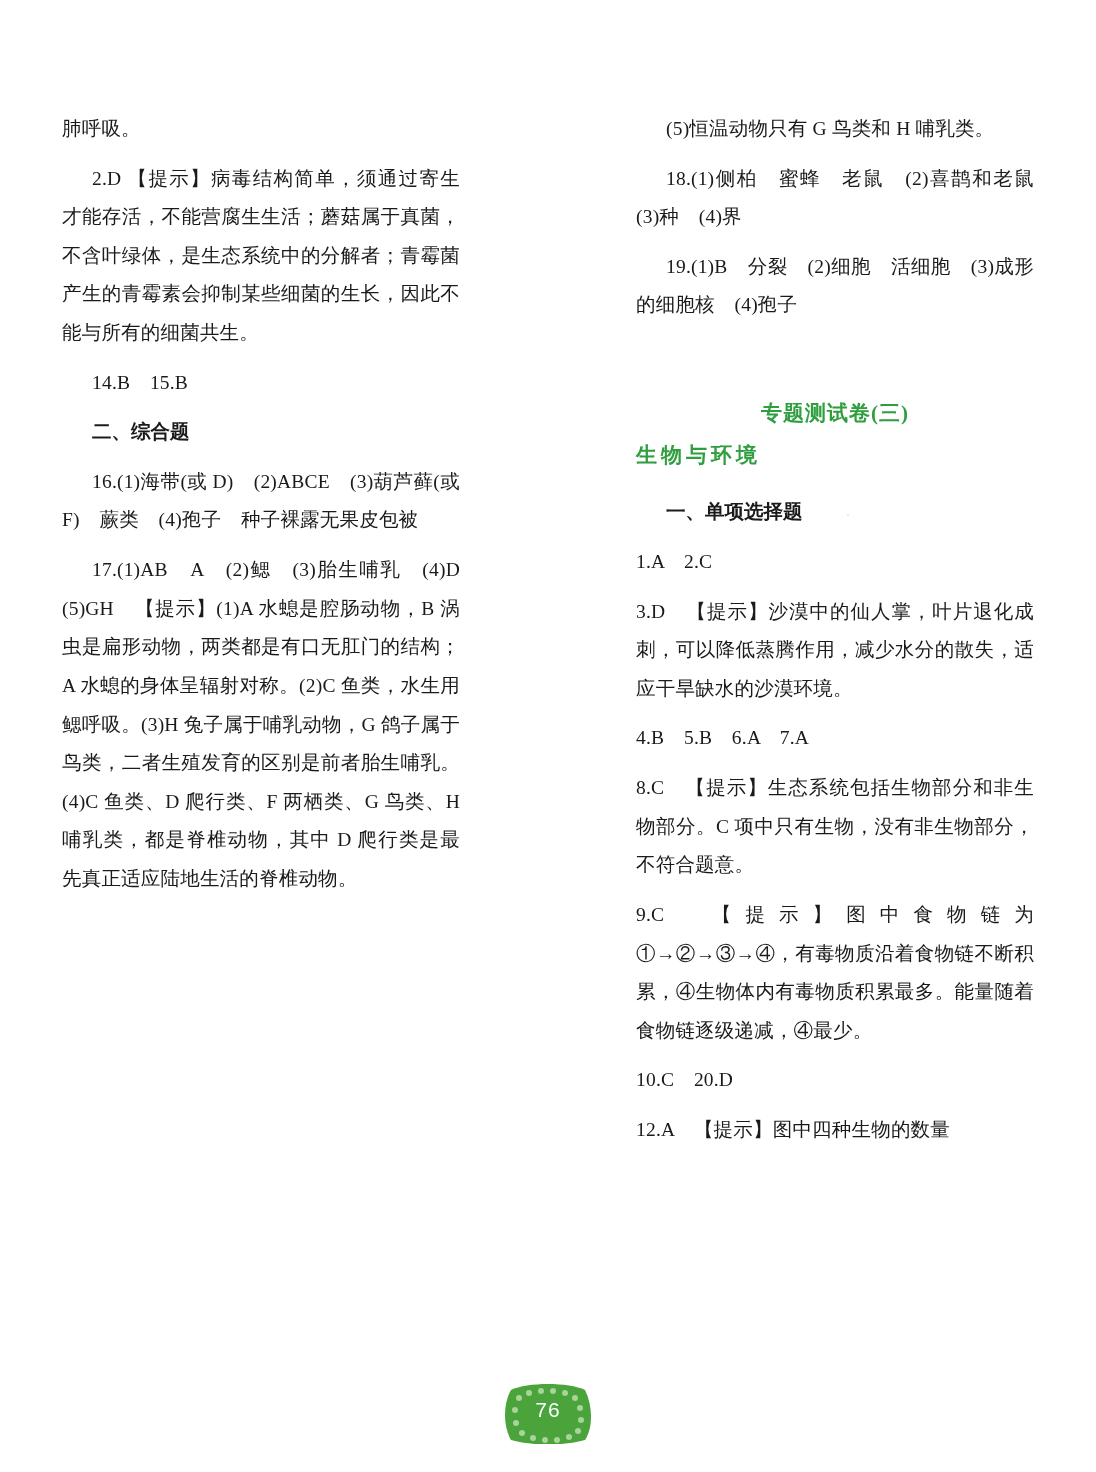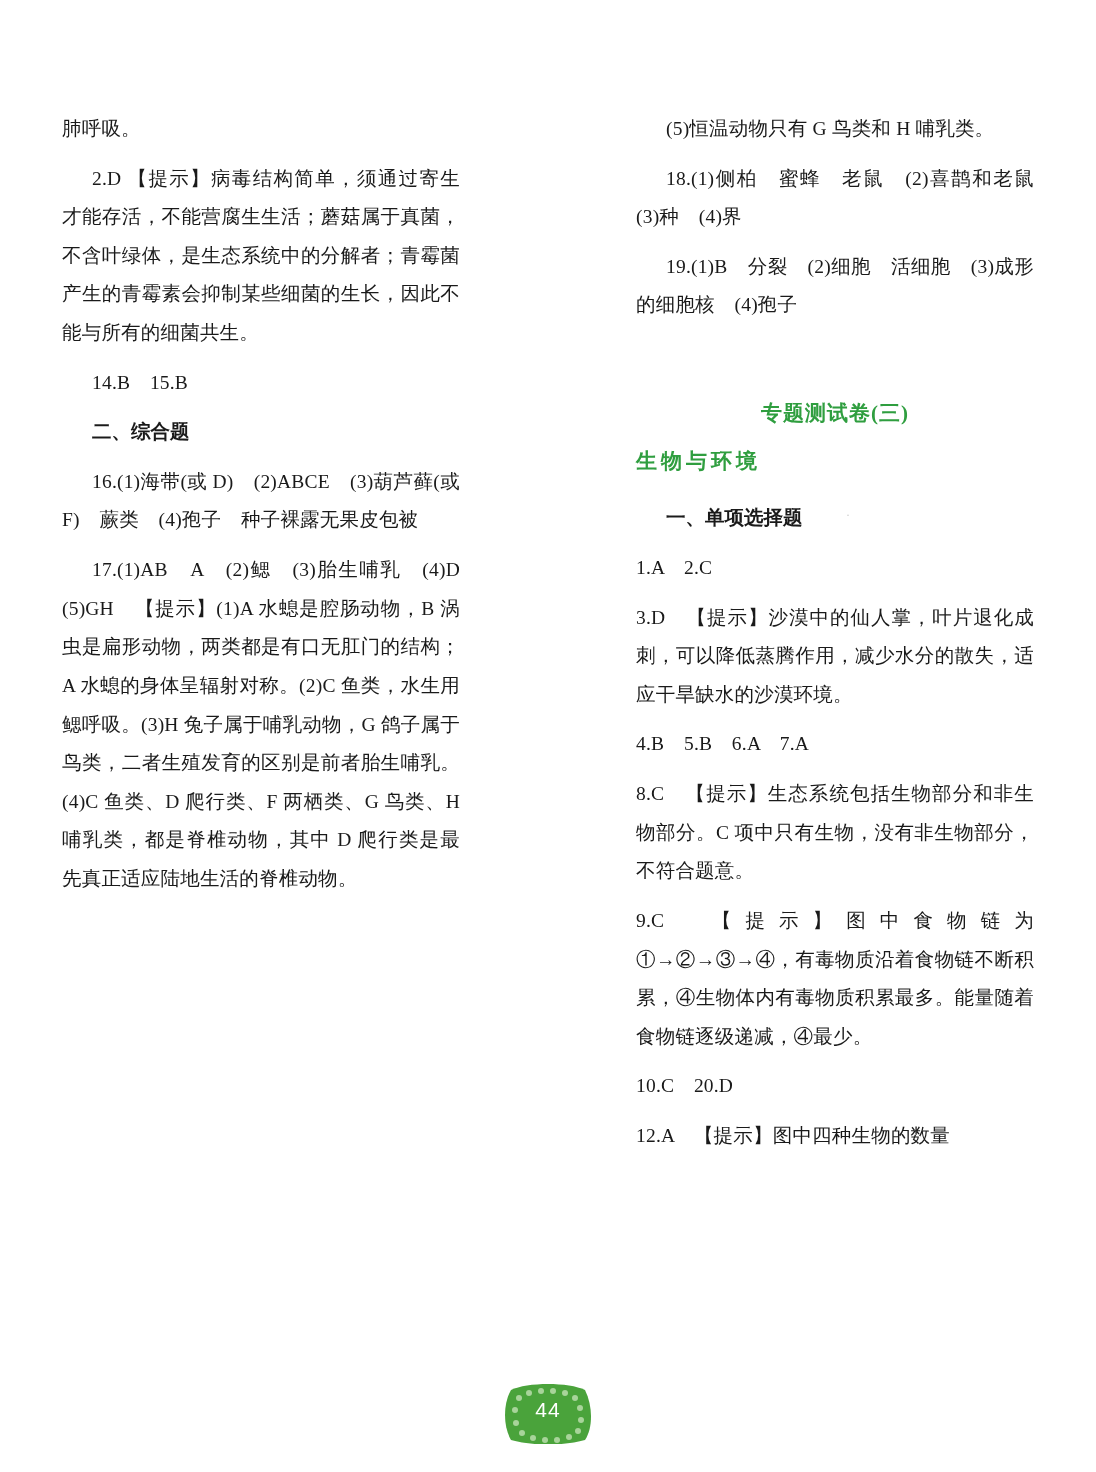--- a/index.html
+++ b/index.html
@@ -63,21 +63,21 @@
   .paper-head {
     text-align: center;
     margin: 0;
     padding: 0;
   }
   .paper-title {
     color: #2f9e3f;
     font-weight: bold;
     font-size: 21px;
     letter-spacing: 1px;
-    margin: 0 0 12px 0;
+    margin: 0 0 6px 0;
     text-align: center;
     line-height: 1.7;
   }
   .paper-sub {
     color: #2f9e3f;
     font-weight: bold;
     font-size: 21px;
     letter-spacing: 4px;
     margin: 0 0 20px 0;
     text-align: left;
@@ -181,17 +181,17 @@
           <circle cx="73" cy="47" r="3"></circle>
           <circle cx="64" cy="53" r="3"></circle>
           <circle cx="52" cy="56" r="3"></circle>
           <circle cx="40" cy="56" r="3"></circle>
           <circle cx="28" cy="54" r="3"></circle>
           <circle cx="17" cy="49" r="3"></circle>
           <circle cx="11" cy="39" r="3"></circle>
           <circle cx="10" cy="26" r="3"></circle>
         </g>
       </svg>
-      <div class="badge-num">44</div>
+      <div class="badge-num">76</div>
     </div>
   </div>
 
 </div>
 
 </body></html>

